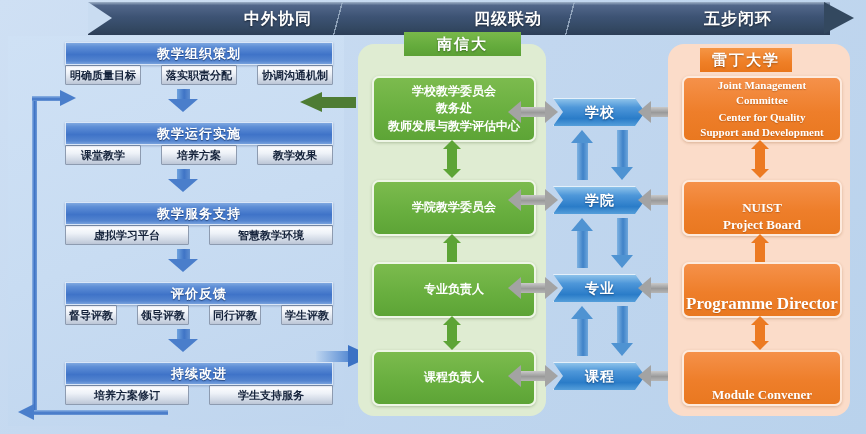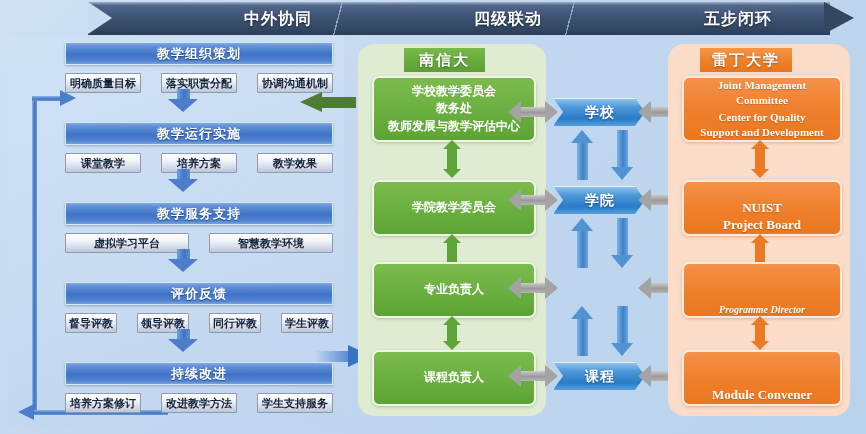--- a/index.html
+++ b/index.html
@@ -47,21 +47,21 @@
     background:linear-gradient(160deg,#cfe1f5 0%,#c8dcf2 50%,#bfd5ee 100%);
   }
   .stage-group{position:absolute;left:57px;width:268px;}
   .stage-head{
     position:relative;height:21px;line-height:21px;text-align:center;
     color:#ffffff;font-size:13px;font-weight:bold;letter-spacing:1px;
     background:linear-gradient(180deg,#7fa8e0 0%,#5e8ed6 18%,#3f73c8 55%,#5384cf 85%,#78a2dd 100%);
     border:1px solid #d9e6f7;box-shadow:0 1px 2px rgba(40,70,120,.35);
     text-shadow:0 1px 1px rgba(20,45,90,.7);
   }
-  .stage-subs{display:flex;gap:20px;margin-top:8px;}
+  .stage-subs{display:flex;gap:20px;margin-top:0;}
   .sub-box{
     flex:1;height:18px;line-height:18px;text-align:center;
     font-size:11px;font-weight:bold;color:#14223a;
     background:linear-gradient(180deg,#ffffff 0%,#eef2f8 40%,#d2dae6 75%,#bcc6d6 100%);
     border:1px solid #8d9bb0;border-radius:1px;
     box-shadow:inset 0 1px 0 #fff;white-space:nowrap;
   }
   .down-arrow{
     position:absolute;left:160px;width:30px;
     display:flex;flex-direction:column;align-items:center;
@@ -107,21 +107,21 @@
   .green-panel{
     position:absolute;left:358px;top:44px;width:188px;height:372px;
     background:#dfecd2;border-radius:16px;
   }
   .panel-title{
     position:absolute;height:24px;line-height:24px;text-align:center;
     font-size:15px;font-weight:bold;color:#ffffff;letter-spacing:2px;
     text-shadow:0 1px 2px rgba(0,0,0,.35);
   }
   .green-title{
-    left:404px;top:48px;width:81px;
+    left:404px;top:32px;width:117px;
     background:linear-gradient(180deg,#79b84a 0%,#64ab3c 60%,#5ca036 100%);
   }
   .gbox{
     position:absolute;left:372px;width:160px;
     background:linear-gradient(180deg,#7cbb4e 0%,#69af3f 55%,#5da436 100%);
     border:2px solid #eef6e6;border-radius:7px;
     color:#ffffff;font-size:12px;font-weight:bold;text-align:center;
     display:flex;flex-direction:column;align-items:center;justify-content:center;
     box-shadow:0 1px 3px rgba(60,90,40,.3);line-height:1.45;
   }
@@ -260,21 +260,20 @@
     </div>
     <div class="down-arrow" style="top:293px;">
       <div class="da-shaft"></div>
         <div class="da-head"></div>
     </div>
 
     <div class="stage-group" style="top:326px;">
       <div class="stage-head">持续改进</div>
       <div class="stage-subs">
         <div class="sub-box">培养方案修订</div>
-        <div class="sub-box">改进教学方法</div>
         <div class="sub-box">学生支持服务</div>
       </div>
     </div>
   </div>
 
   <div class="green-in-arrow">
     <div class="gia-shaft"></div>
       <div class="gia-head"></div>
   </div>
   <div class="blue-out-arrow">
@@ -336,20 +335,23 @@
     <div class="bv-arrow">
       <div class="bv-head-up"></div>
         <div class="bv-shaft" style="height:37px;"></div>
     </div>
     <div class="bv-arrow" style="margin-left:14px;">
       <div class="bv-shaft" style="height:37px;"></div>
         <div class="bv-head-dn"></div>
     </div>
   </div>
 
+  <div class="bchev" style="top:274px;">
+    <span>专业</span>
+  </div>
   <div class="b-vert" style="left:569px;top:306px;">
     <div class="bv-arrow">
       <div class="bv-head-up"></div>
         <div class="bv-shaft" style="height:37px;"></div>
     </div>
     <div class="bv-arrow" style="margin-left:14px;">
       <div class="bv-shaft" style="height:37px;"></div>
         <div class="bv-head-dn"></div>
     </div>
   </div>
@@ -417,21 +419,21 @@
   </div>
   <div class="obox" style="top:180px;height:52px;font-size:13px;">
     <div>NUIST</div>
     <div>Project Board</div>
   </div>
   <div class="o-vert" style="top:234px;">
     <div class="ov-up"></div>
       <div class="ov-shaft" style="height:20px;"></div>
       <div class="ov-down"></div>
   </div>
-  <div class="obox" style="top:262px;height:52px;font-size:10px;font-style:italic;">
+  <div class="obox" style="top:262px;height:52px;font-size:17px;">
     <div>Programme  Director</div>
   </div>
   <div class="o-vert" style="top:316px;">
     <div class="ov-up"></div>
       <div class="ov-shaft" style="height:16px;"></div>
       <div class="ov-down"></div>
   </div>
   <div class="obox" style="top:350px;height:52px;font-size:13px;">
     <div>Module Convener</div>
   </div>

